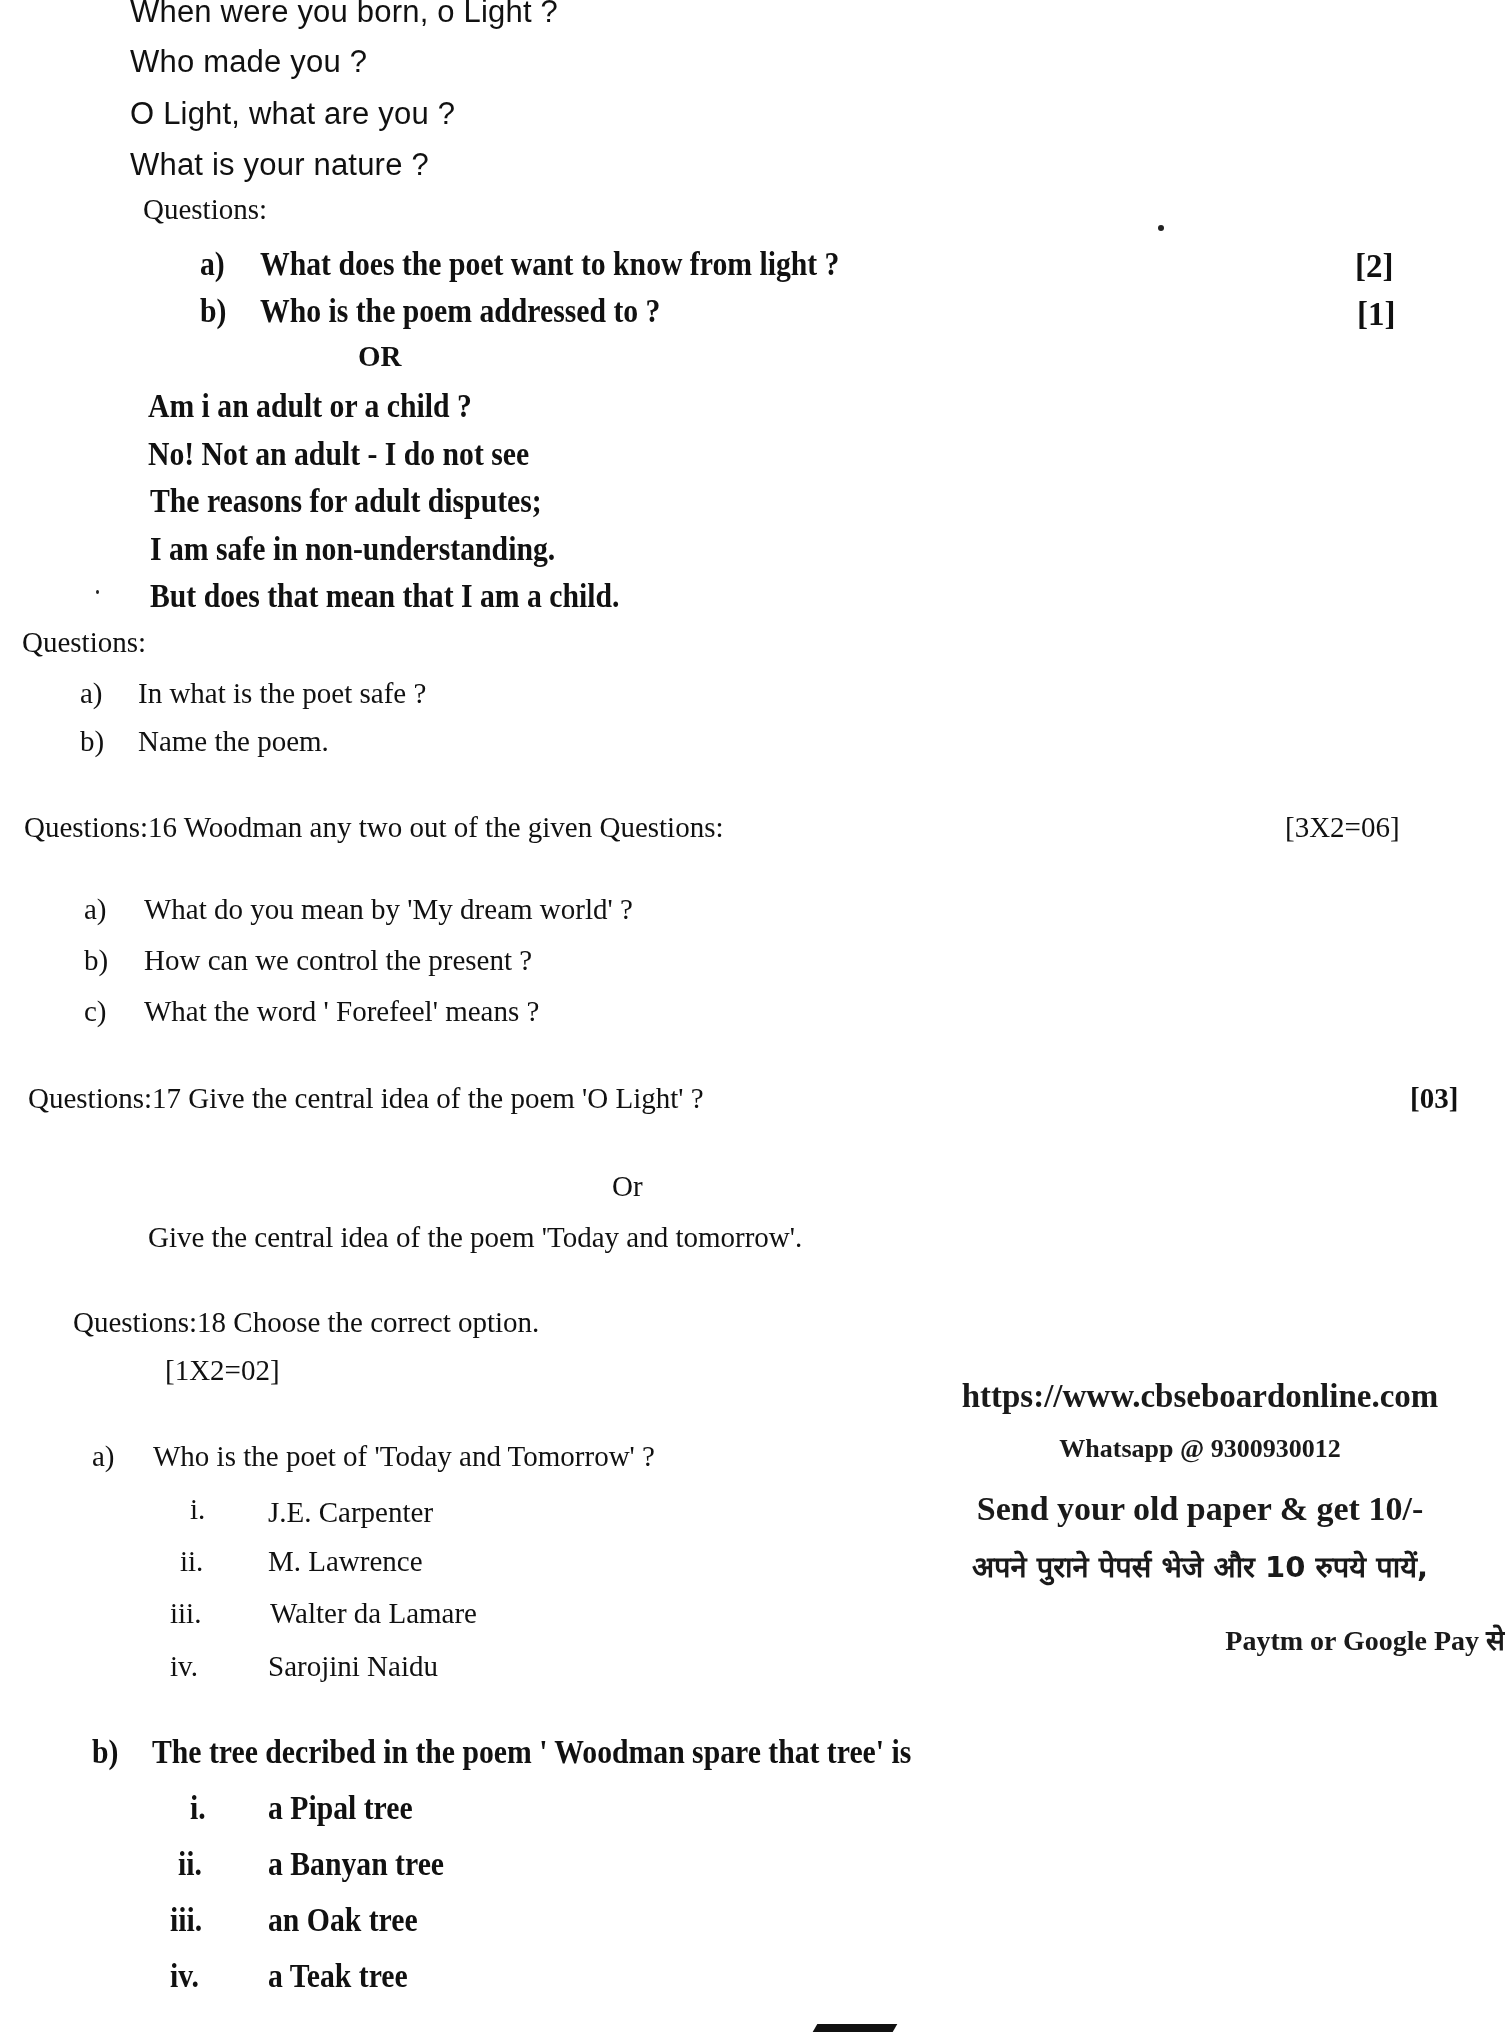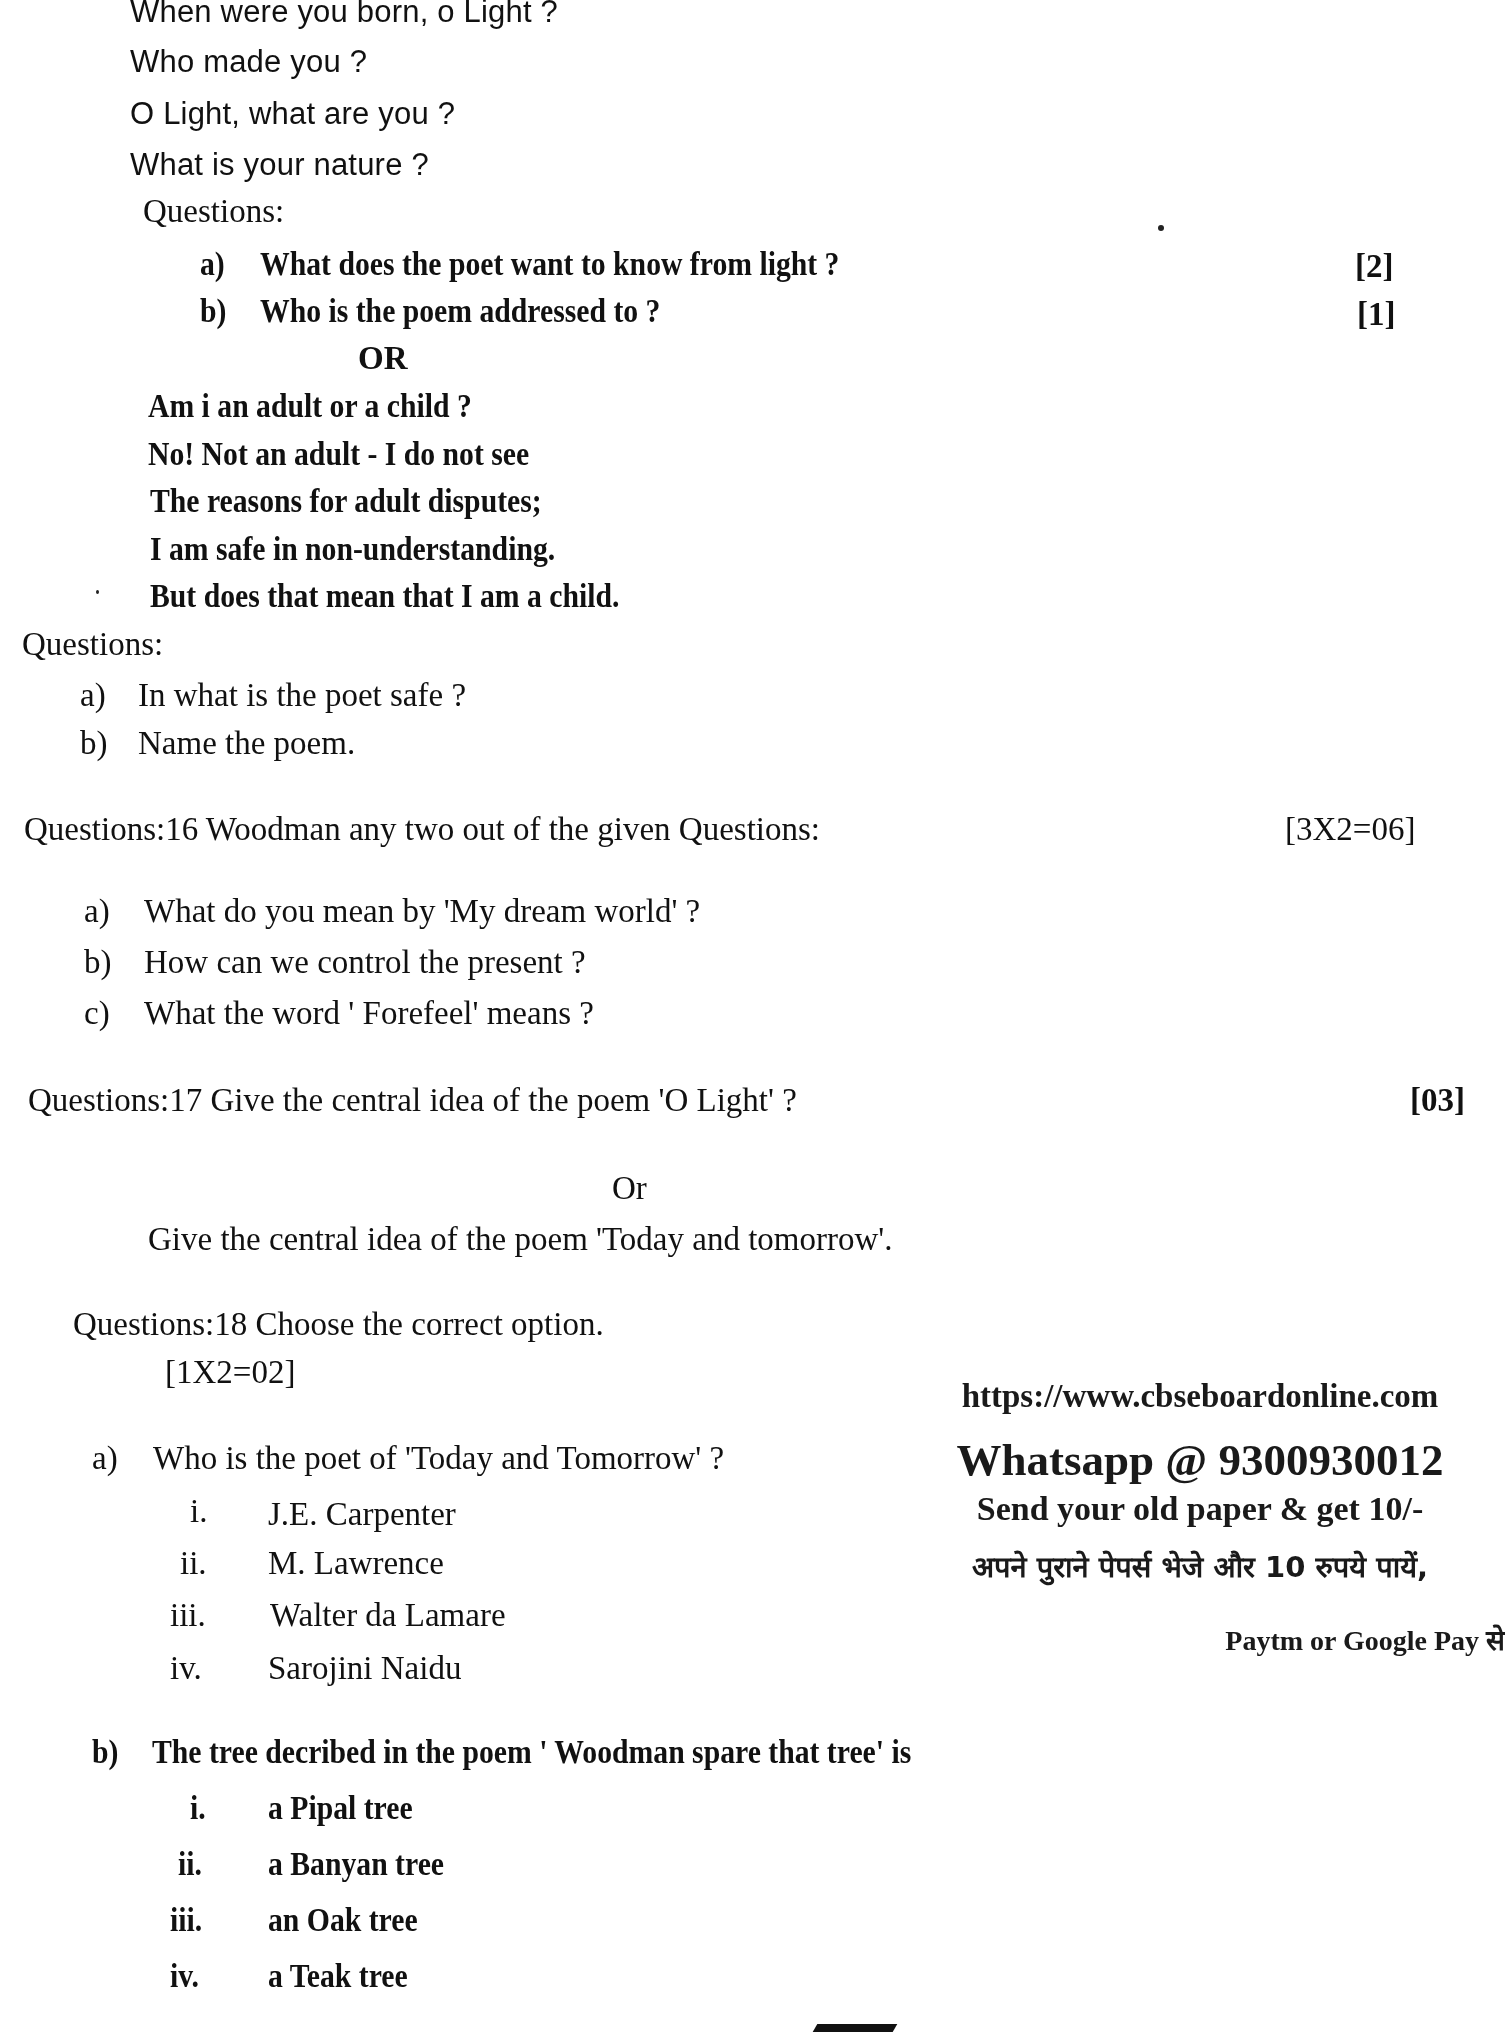--- a/index.html
+++ b/index.html
@@ -4,21 +4,21 @@
 <style>
   html, body { margin: 0; padding: 0; background: #ffffff; }
   body {
     width: 1505px; height: 2034px; position: relative; overflow: hidden;
     color: #111111;
     font-family: "Liberation Serif", "DejaVu Serif", serif;
   }
   .abs { position: absolute; white-space: nowrap; }
   .sans { font-family: "Liberation Sans", "DejaVu Sans", sans-serif; font-size: 31px; letter-spacing: 0.2px; }
   .serif { font-family: "Liberation Serif", "DejaVu Serif", serif; font-size: 33px; transform: scaleX(0.9); transform-origin: left center; }
-  .serif-n { font-family: "Liberation Serif", "DejaVu Serif", serif; font-size: 33px; }
+  .serif-n { font-family: "Liberation Serif", "DejaVu Serif", serif; font-size: 29px; }
   .bold { font-weight: bold; }
   .marks { font-family: "Liberation Serif", "DejaVu Serif", serif; font-size: 33px; font-weight: bold; }
   .promo {
     position: absolute; left: 895px; width: 610px; text-align: center;
     font-family: "Liberation Serif", "DejaVu Serif", serif; font-weight: bold; color: #1a1a1a;
   }
   .speck { position: absolute; background: #222; border-radius: 50%; }
   .scan-mark { position: absolute; left: 815px; top: 2024px; width: 80px; height: 8px; background: #111; transform: skewX(-30deg); }
 </style>
 </head>
@@ -102,19 +102,19 @@
   <div class="abs serif bold" style="left:178px; top:1846px;">ii.</div>
   <div class="abs serif bold" style="left:268px; top:1846px;">a Banyan tree</div>
   <div class="abs serif bold" style="left:170px; top:1902px;">iii.</div>
   <div class="abs serif bold" style="left:268px; top:1902px;">an Oak tree</div>
   <div class="abs serif bold" style="left:170px; top:1958px;">iv.</div>
   <div class="abs serif bold" style="left:268px; top:1958px;">a Teak tree</div>
 </div>
 
 <div>
   <div class="promo" style="top:1378px; font-size:33px;">https://www.cbseboardonline.com</div>
-  <div class="promo" style="top:1434px; font-size:45px;">Whatsapp @ 9300930012</div>
+  <div class="promo" style="top:1434px; font-size:26px;">Whatsapp @ 9300930012</div>
   <div class="promo" style="top:1490px; font-size:34px;">Send your old paper &amp; get 10/-</div>
   <div class="promo" style="top:1546px; font-size:29px; font-family:'DejaVu Sans', sans-serif;">अपने पुराने पेपर्स भेजे और 10 रुपये पायें,</div>
   <div class="promo" style="top:1620px; font-size:28px;text-align:right;">Paytm or Google Pay  से</div>
 </div>
 
 <div class="scan-mark"></div>
 
 </body></html>

